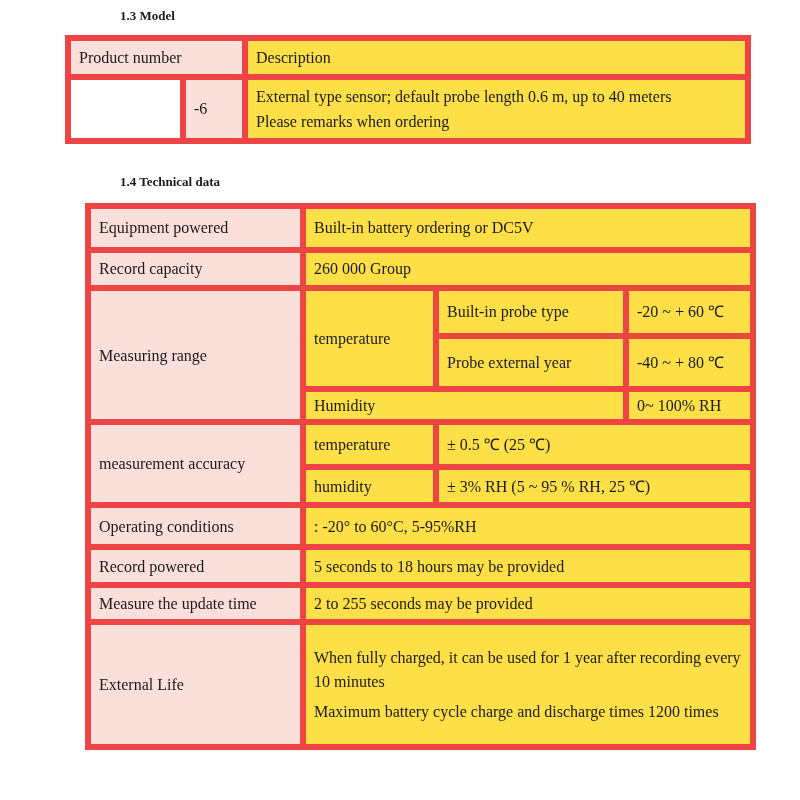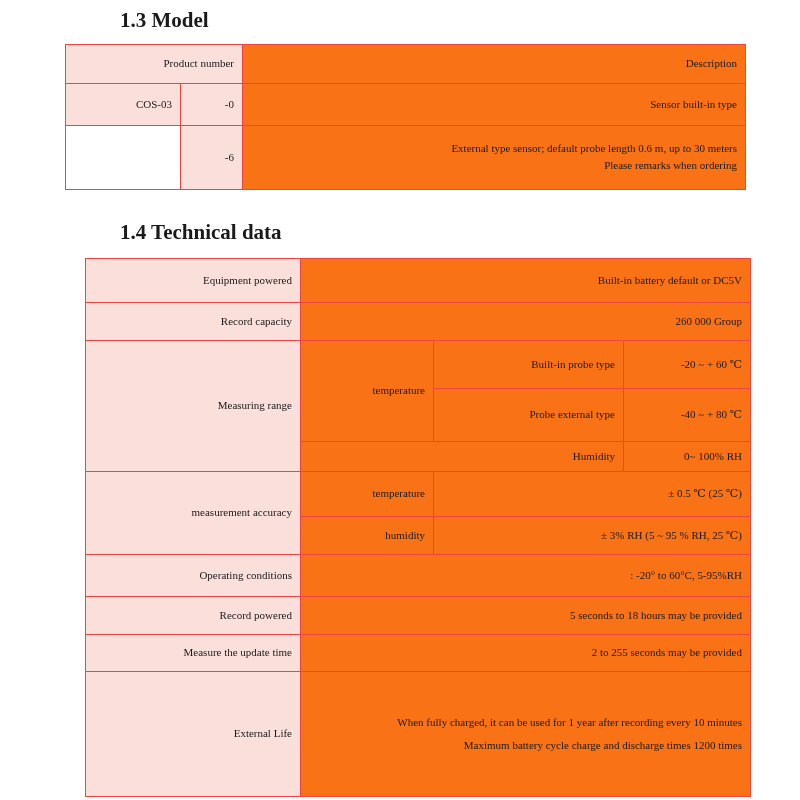--- a/index.html
+++ b/index.html
@@ -8,43 +8,43 @@
     background: #ffffff;
     width: 800px;
     height: 800px;
     font-family: "Liberation Serif", "DejaVu Serif", serif;
     color: #1a1a1a;
     overflow: hidden;
   }
   .page { width: 800px; height: 800px; box-sizing: border-box; }
 
   .heading {
-    font-size: 21px;
+    font-size: 13px;
     font-weight: bold;
     margin: 0;
     font-family: "Liberation Serif", "DejaVu Serif", serif;
   }
   .heading-model { margin: 8px 0 11px 120px; }
   .heading-technical { margin: 30px 8px 13px 120px; }
 
   table {
     border-collapse: collapse;
     table-layout: fixed;
   }
   td {
-    border: 1px solid #ef4444;
-    text-align: right;
+    border: 6px solid #ef4444;
+    text-align: left;
     vertical-align: middle;
-    font-size: 11px;
+    font-size: 16px;
     padding: 2px 8px;
     line-height: 1.45;
     box-sizing: border-box;
   }
   .pink  { background: #fbdfdb; }
-  .green { background: #f97316; }
+  .green { background: #fde047; font-family: Liberation Serif, serif; }
   .white { background: #ffffff; }
 
   .model-table { margin-left: 65px; width: 680px; }
   .tech-table  { margin-left: 85px; width: 665px; }
 
   .cell-multiline div { margin: 1px 0; }
   .battery-cell div { margin: 7px 0; }
 </style>
 </head>
 <body>
@@ -57,66 +57,61 @@
     <colgroup>
       <col style="width:115px">
       <col style="width:62px">
       <col style="width:503px">
     </colgroup>
     <tbody>
         <tr style="height:39px">
       <td colspan="2" class="pink">Product number</td>
       <td class="green">Description</td>
     </tr>
-    <tr style="height:42px">
-      <td class="pink">COS-03</td>
-      <td class="pink">-0</td>
-      <td class="green">Sensor built-in type</td>
-    </tr>
     <tr style="height:64px">
       <td class="white"></td>
       <td class="pink">-6</td>
       <td class="green cell-multiline">
-        <div>External type sensor; default probe length 0.6 m, up to 30 meters</div>
+        <div>External type sensor; default probe length 0.6 m, up to 40 meters</div>
         <div>Please remarks when ordering</div>
       </td>
     </tr>
   </tbody>
     </table>
 
   <h2 class="heading heading-technical">1.4 Technical data</h2>
 
   <table class="tech-table">
     <colgroup>
       <col style="width:215px">
       <col style="width:133px">
       <col style="width:190px">
       <col style="width:127px">
     </colgroup>
 
     <tbody>
         <tr style="height:44px">
       <td class="pink">Equipment powered</td>
-      <td colspan="3" class="green">Built-in battery default or DC5V</td>
+      <td colspan="3" class="green">Built-in battery ordering or DC5V</td>
     </tr>
 
     <tr style="height:38px">
       <td class="pink">Record capacity</td>
       <td colspan="3" class="green">260 000 Group</td>
     </tr>
 
     <tr style="height:48px">
       <td rowspan="3" class="pink">Measuring range</td>
       <td rowspan="2" class="green">temperature</td>
       <td class="green">Built-in probe type</td>
       <td class="green">-20 ~ + 60 ℃</td>
     </tr>
 
     <tr style="height:53px">
-      <td class="green">Probe external type</td>
+      <td class="green">Probe external year</td>
       <td class="green">-40 ~ + 80 ℃</td>
     </tr>
 
     <tr style="height:30px">
       <td colspan="2" class="green">Humidity</td>
       <td class="green">0~ 100% RH</td>
     </tr>
 
     <tr style="height:45px">
       <td rowspan="2" class="pink">measurement accuracy</td>

